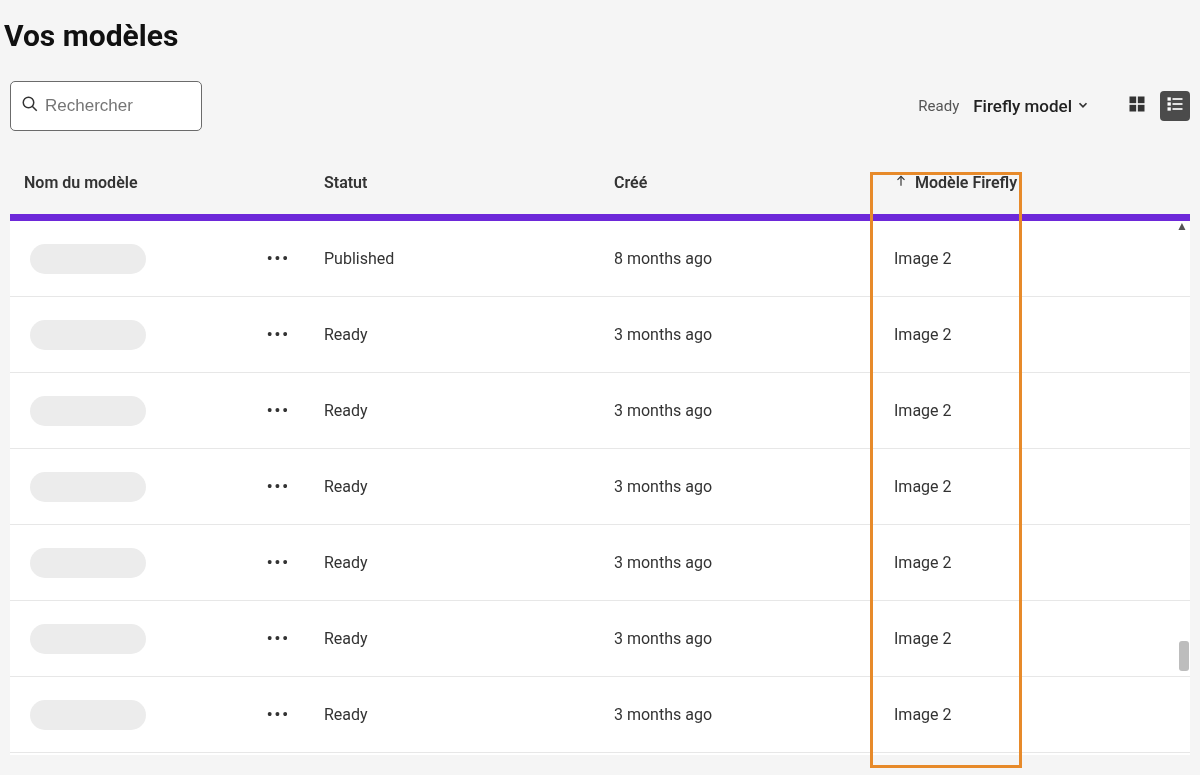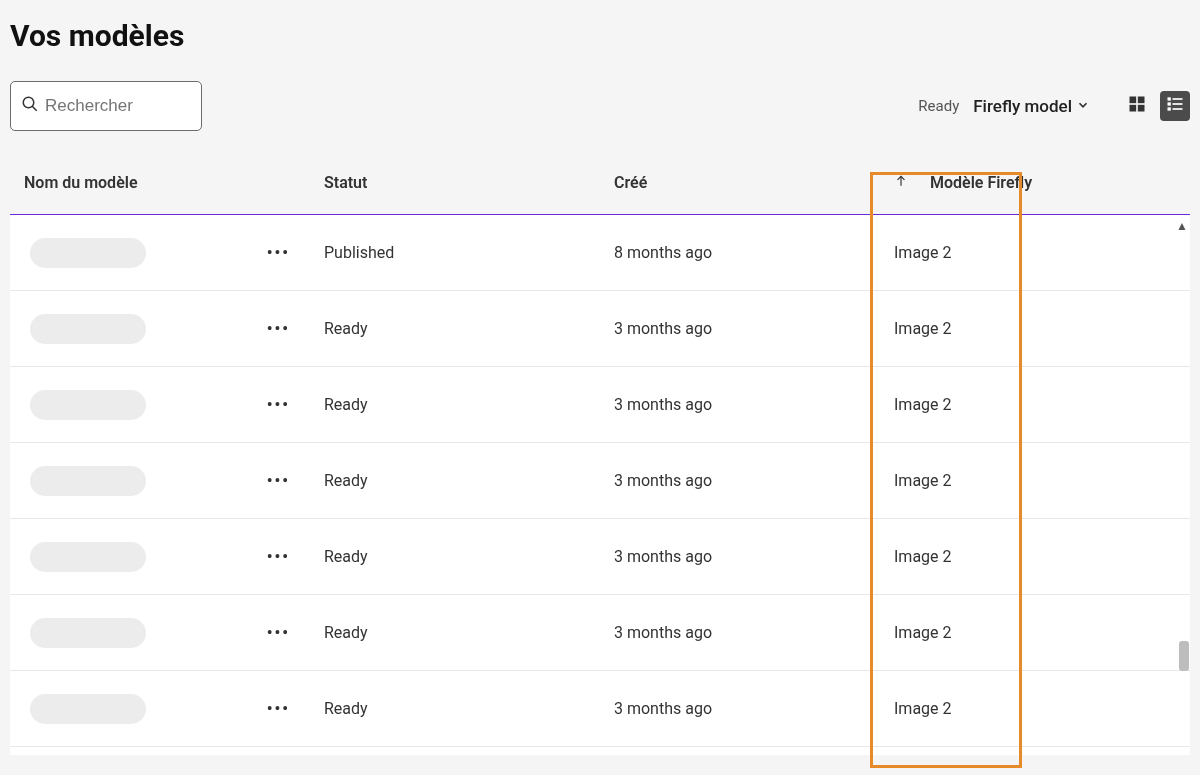--- a/index.html
+++ b/index.html
@@ -9,21 +9,21 @@
     color: #222;
     width: 1200px;
     height: 775px;
     overflow: hidden;
     position: relative;
   }
   .header {
     display: flex;
     justify-content: space-between;
     align-items: flex-start;
-    padding: 18px 10px 10px 10px;
+    padding: 18px 10px 10px 4px;
   }
   .page-title {
     font-size: 30px;
     font-weight: 700;
     color: #111;
   }
   .train-btn {
     background: #0b66e4;
     color: #fff;
     border: none;
@@ -93,28 +93,28 @@
     margin: 10px 10px 0 10px;
     background: #fff;
     position: relative;
     height: 604px;
   }
   .thead {
     display:flex;
     font-size: 16px;
     font-weight: 600;
     color:#333;
-    border-bottom: 1px solid #6d28d9;
+    border-bottom: 7px solid #6d28d9;
     background:#f5f5f5;
   }
   .th, .td { padding: 22px 14px; }
   .col-name   { width: 300px; }
   .col-status { width: 290px; }
   .col-created{ width: 280px; }
-  .col-model  { width: 290px; display:flex; align-items:center; gap:22px;}
+  .col-model  { width: 290px; display:flex; align-items:center; gap:7px;}
   .tbody { overflow-y:auto; height: 535px; position:relative;}
   .row {
     display:flex;
     border-bottom: 1px solid #e7e7e7;
     align-items: center;
     height: 76px;
     font-size: 16px;
     color:#333;
   }
   .name-cell { display:flex; align-items:center; justify-content:space-between; padding-right:20px;}

